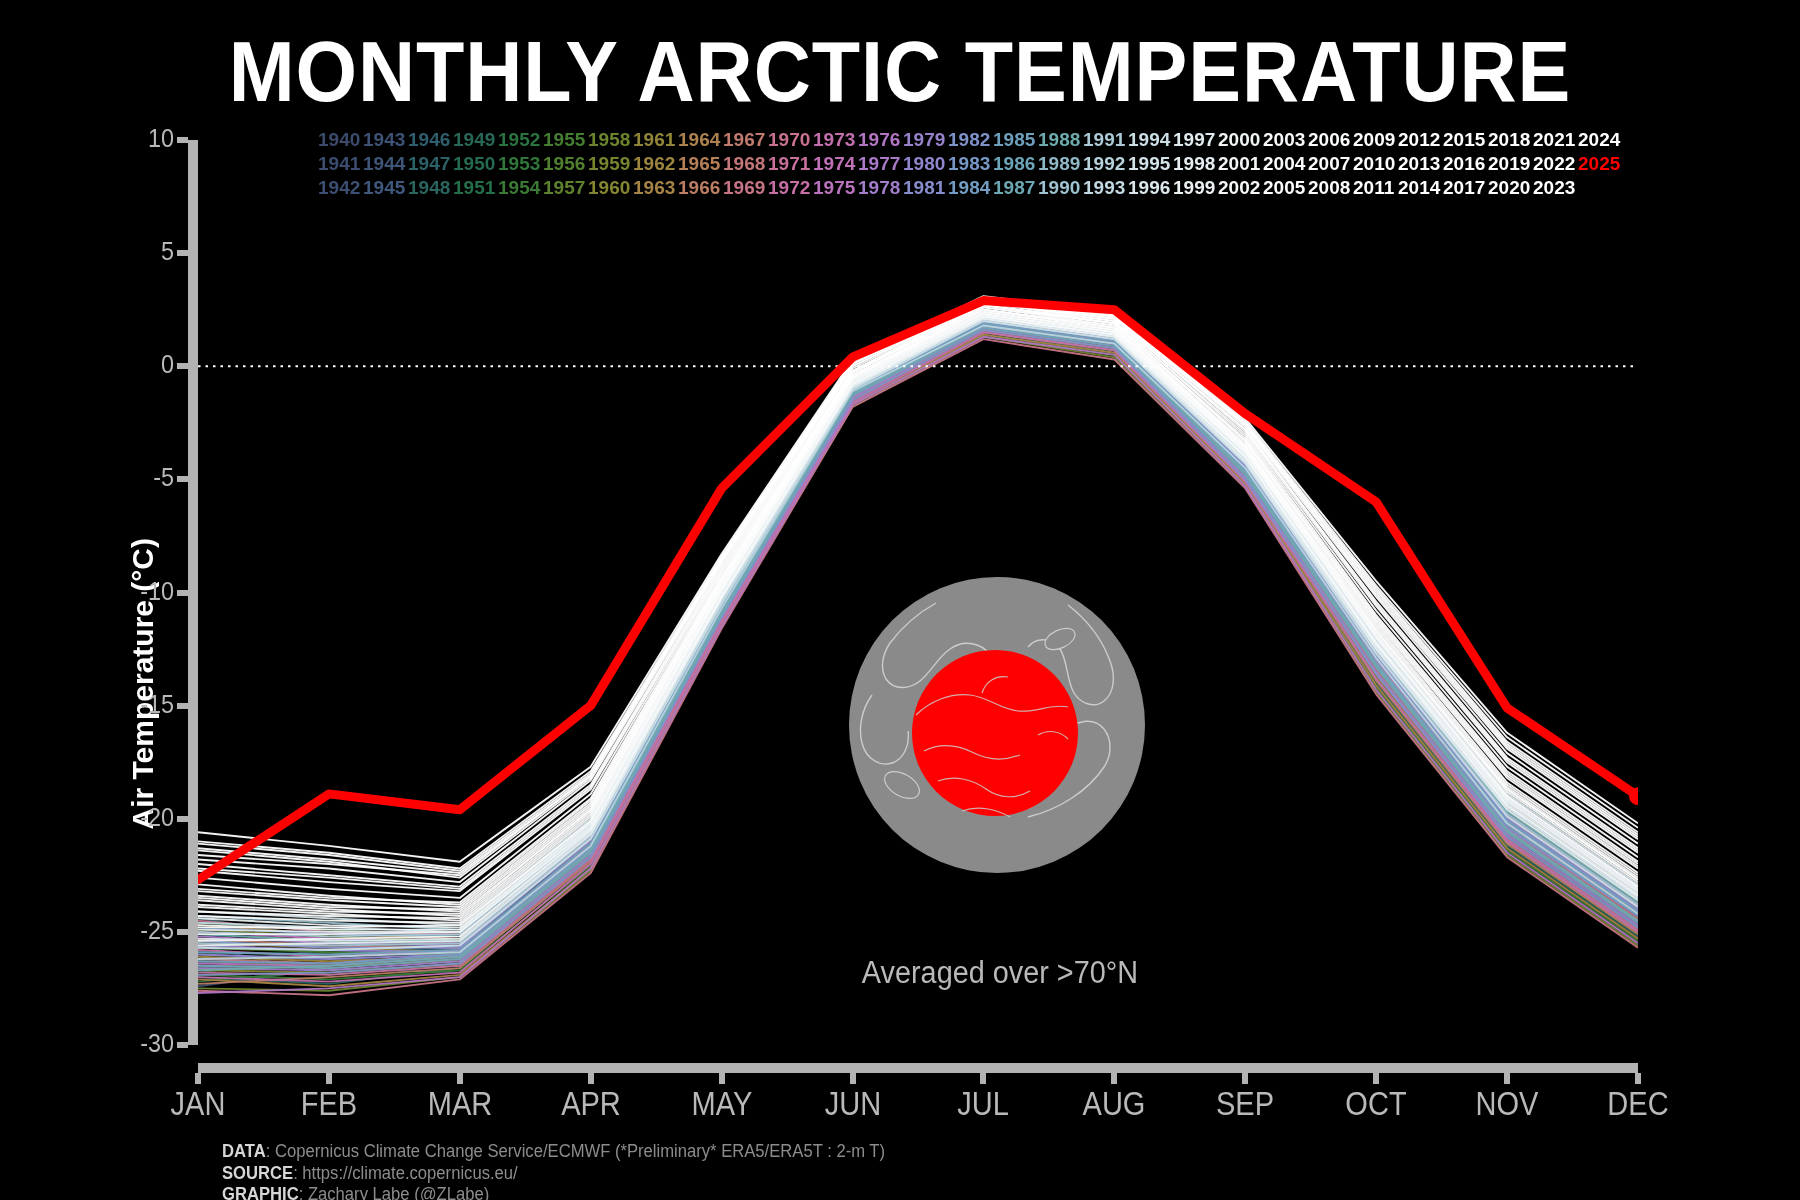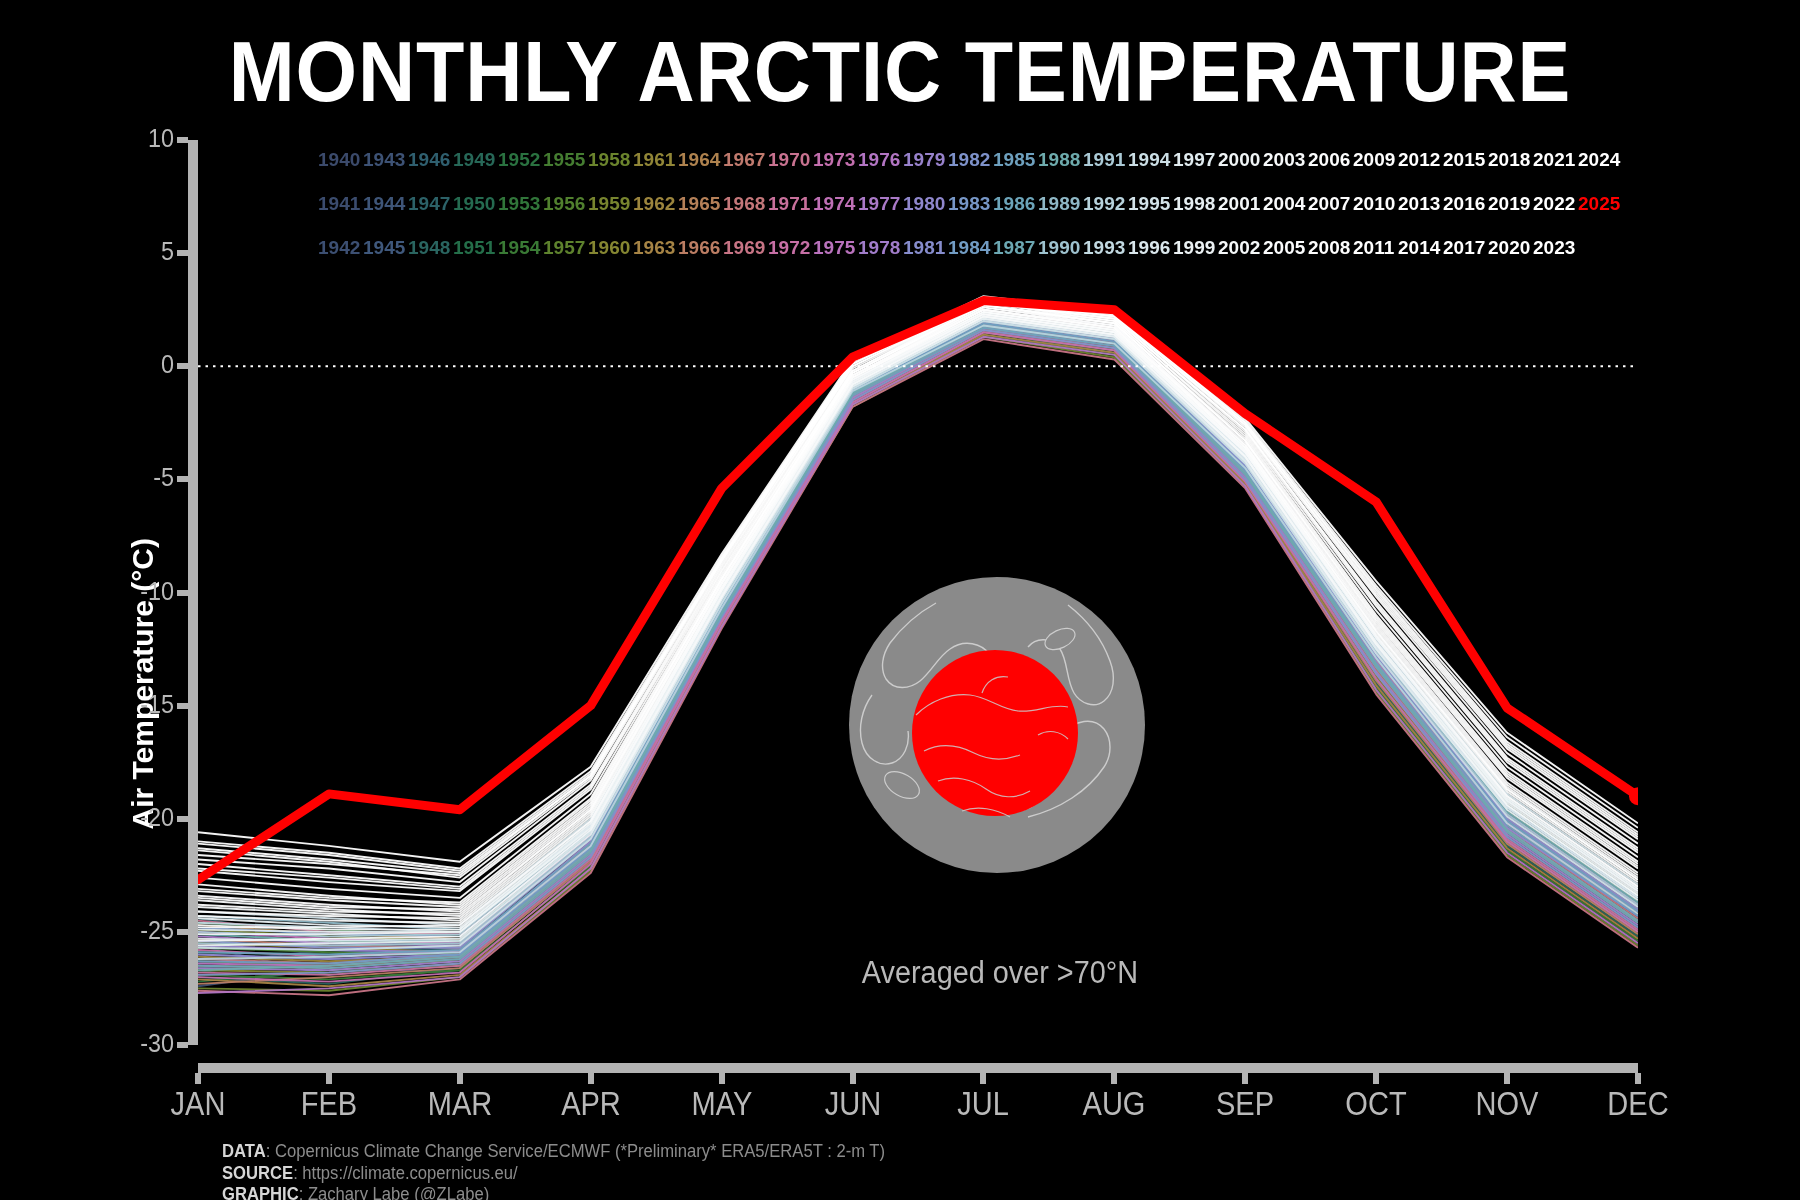--- a/index.html
+++ b/index.html
@@ -15,21 +15,21 @@
     font-family:"Liberation Sans","DejaVu Sans",sans-serif;
     transform:scaleX(0.92);transform-origin:50% 50%;
     white-space:nowrap;
   }
 
   
   #legend{
     position:absolute;left:318px;top:128px;width:1200px;
     font-size:0;line-height:0;
   }
-  .legend-row{display:block;white-space:nowrap;height:24px;margin-top:20px;}
+  .legend-row{display:block;white-space:nowrap;height:24px;}
   .legend-year{
     display:inline-block;font-size:19px;font-weight:bold;line-height:24px;
     margin-right:7px;letter-spacing:0px;
     font-family:"Liberation Sans","DejaVu Sans",sans-serif;
   }
 
   
   #plot{position:absolute;left:198px;top:140px;width:1440px;height:905px;}
   #plotsvg{position:absolute;left:0;top:0;}
   .ytick-lbl{

